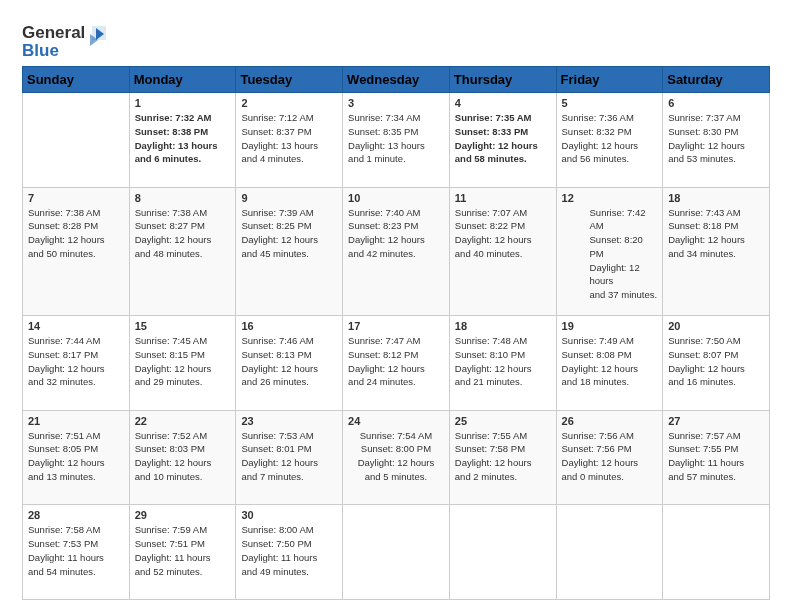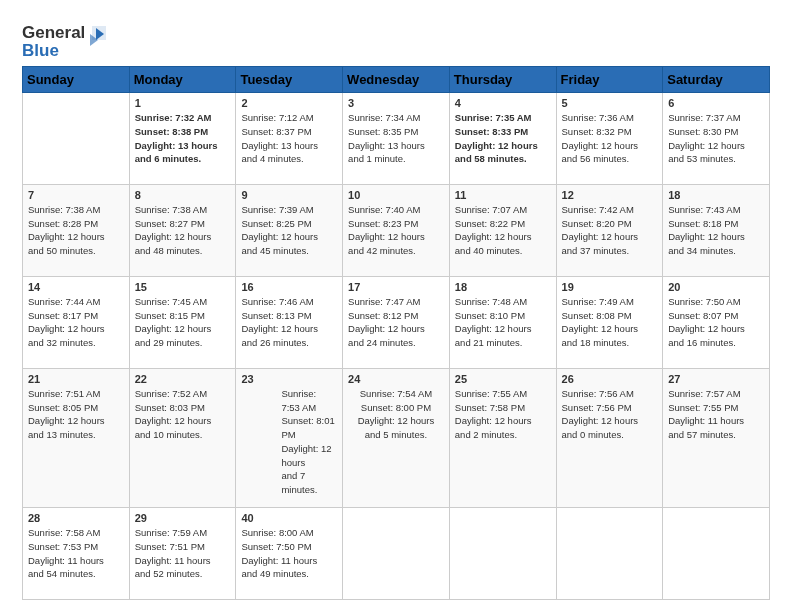--- a/index.html
+++ b/index.html
@@ -190,21 +190,21 @@
           </td>
           <td>
             <span class="day-num">11</span>
             <div class="info" style="white-space: pre-line;">Sunrise: 7:07 AM
 Sunset: 8:22 PM
 Daylight: 12 hours
 and 40 minutes.</div>
           </td>
           <td>
             <span class="day-num">12</span>
-            <div class="info" style="white-space: pre-line;">Sunrise: 7:42 AM
+            <div class="info" style="white-space: pre-line; margin-left: 28px;">Sunrise: 7:42 AM
 Sunset: 8:20 PM
 Daylight: 12 hours
 and 37 minutes.</div>
           </td>
           <td>
             <span class="day-num">18</span>
             <div class="info" style="white-space: pre-line;">Sunrise: 7:43 AM
 Sunset: 8:18 PM
 Daylight: 12 hours
 and 34 minutes.</div>
@@ -271,21 +271,21 @@
           </td>
           <td>
             <span class="day-num">22</span>
             <div class="info" style="white-space: pre-line;">Sunrise: 7:52 AM
 Sunset: 8:03 PM
 Daylight: 12 hours
 and 10 minutes.</div>
           </td>
           <td>
             <span class="day-num">23</span>
-            <div class="info" style="white-space: pre-line; margin-left: 40px;">Sunrise: 7:53 AM
+            <div class="info" style="white-space: pre-line;">Sunrise: 7:53 AM
 Sunset: 8:01 PM
 Daylight: 12 hours
 and 7 minutes.</div>
           </td>
           <td>
             <span class="day-num">24</span>
             <div class="info" style="white-space: pre-line; text-align: center;">Sunrise: 7:54 AM
 Sunset: 8:00 PM
 Daylight: 12 hours
 and 5 minutes.</div>
@@ -321,21 +321,21 @@
 and 54 minutes.</div>
           </td>
           <td>
             <span class="day-num">29</span>
             <div class="info" style="white-space: pre-line;">Sunrise: 7:59 AM
 Sunset: 7:51 PM
 Daylight: 11 hours
 and 52 minutes.</div>
           </td>
           <td>
-            <span class="day-num">40</span>
+            <span class="day-num">30</span>
             <div class="info" style="white-space: pre-line;">Sunrise: 8:00 AM
 Sunset: 7:50 PM
 Daylight: 11 hours
 and 49 minutes.</div>
           </td>
           <td class="empty"></td>
           <td class="empty"></td>
           <td class="empty"></td>
           <td class="empty"></td>
         </tr>

